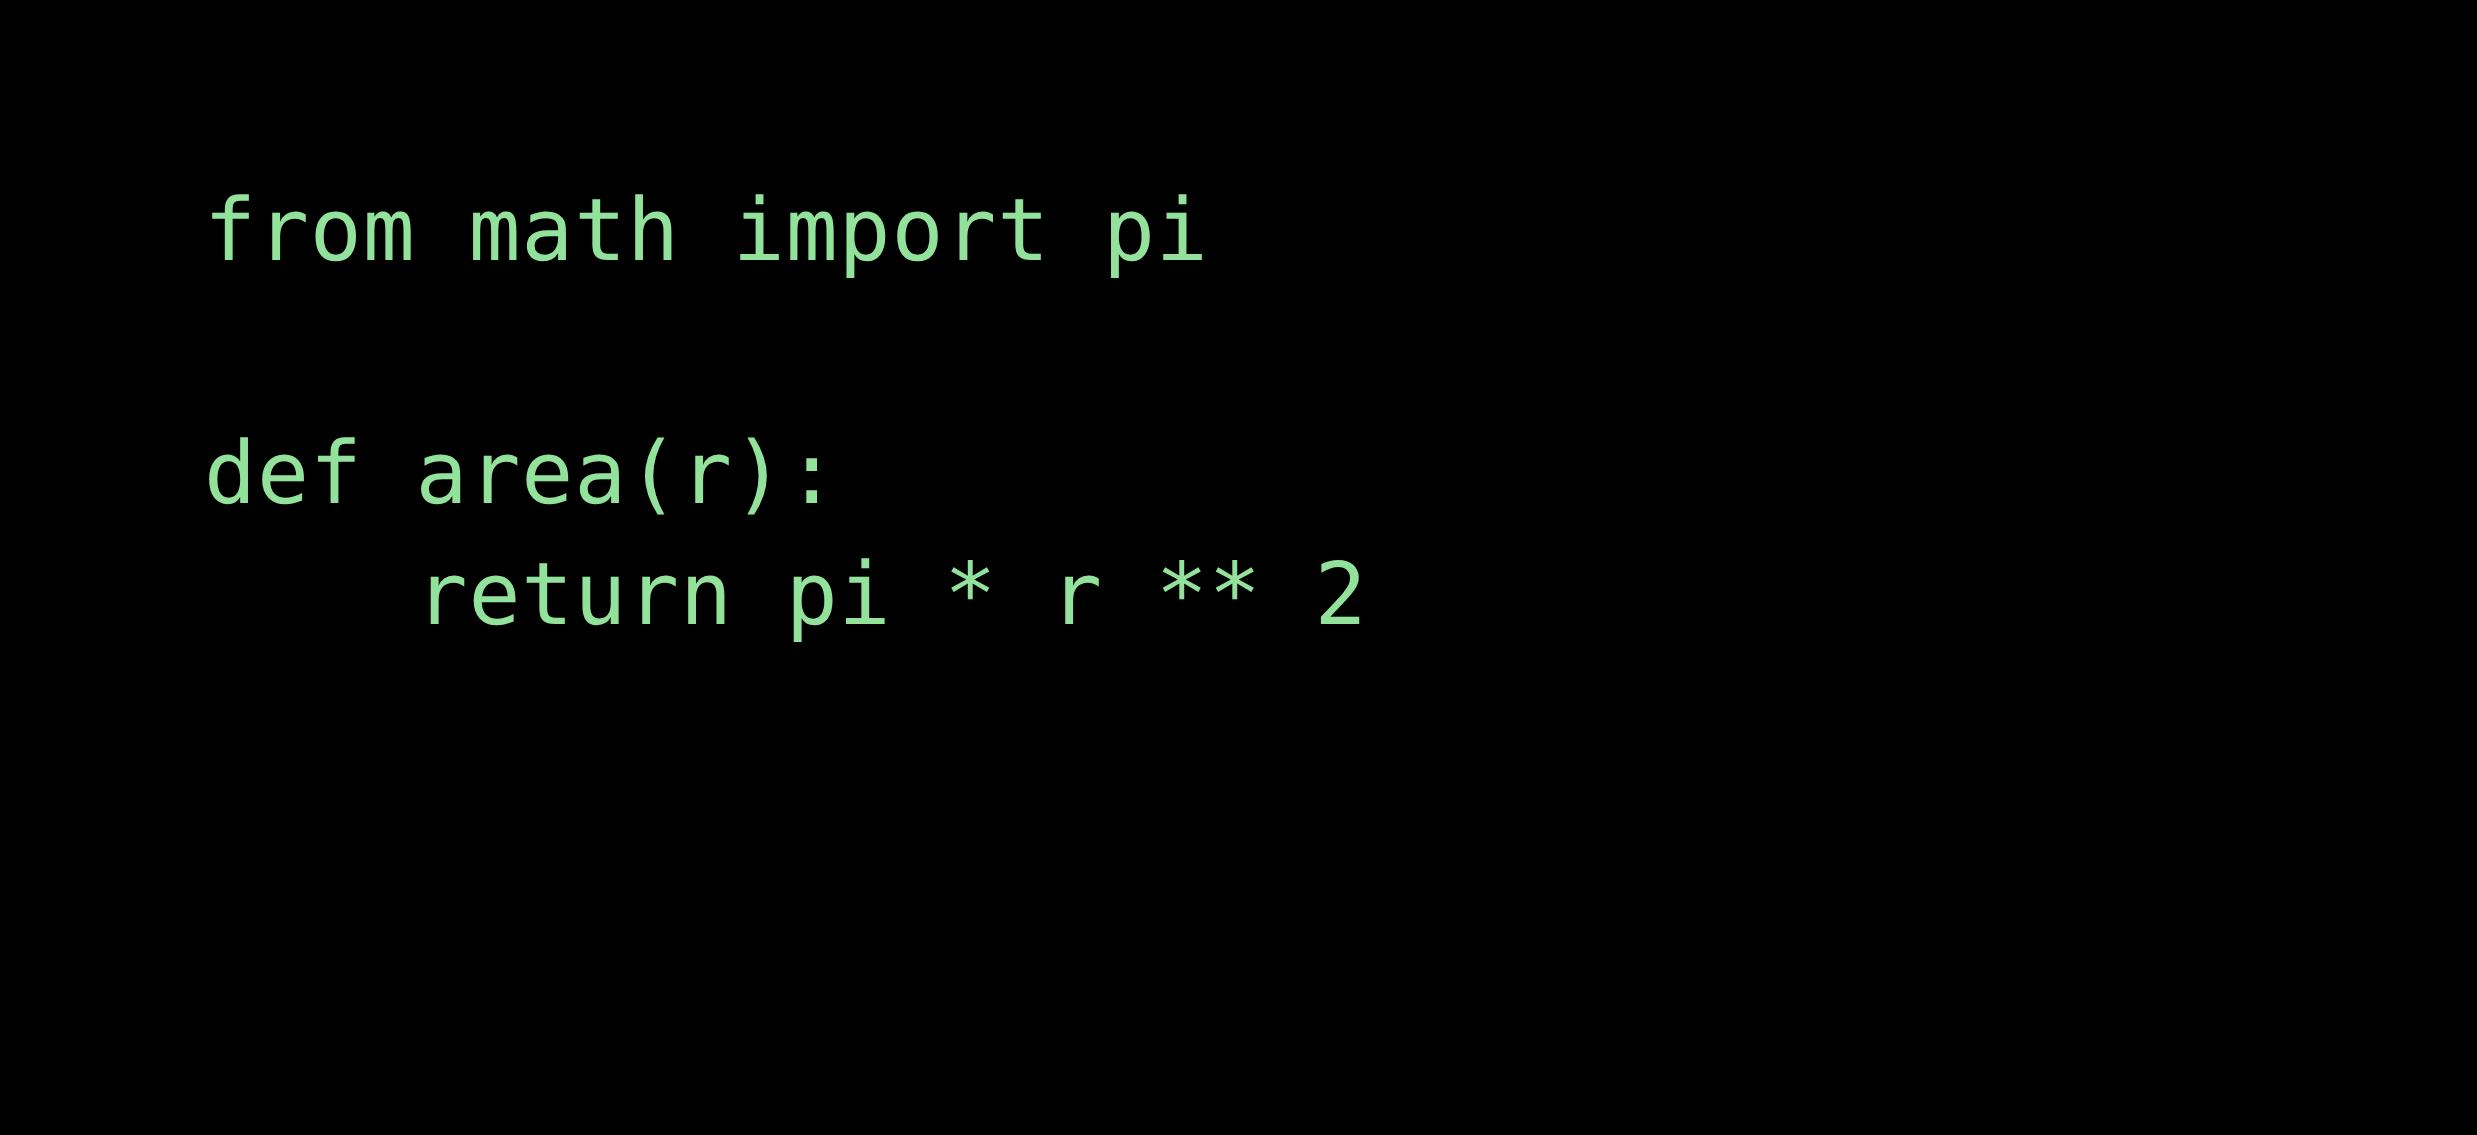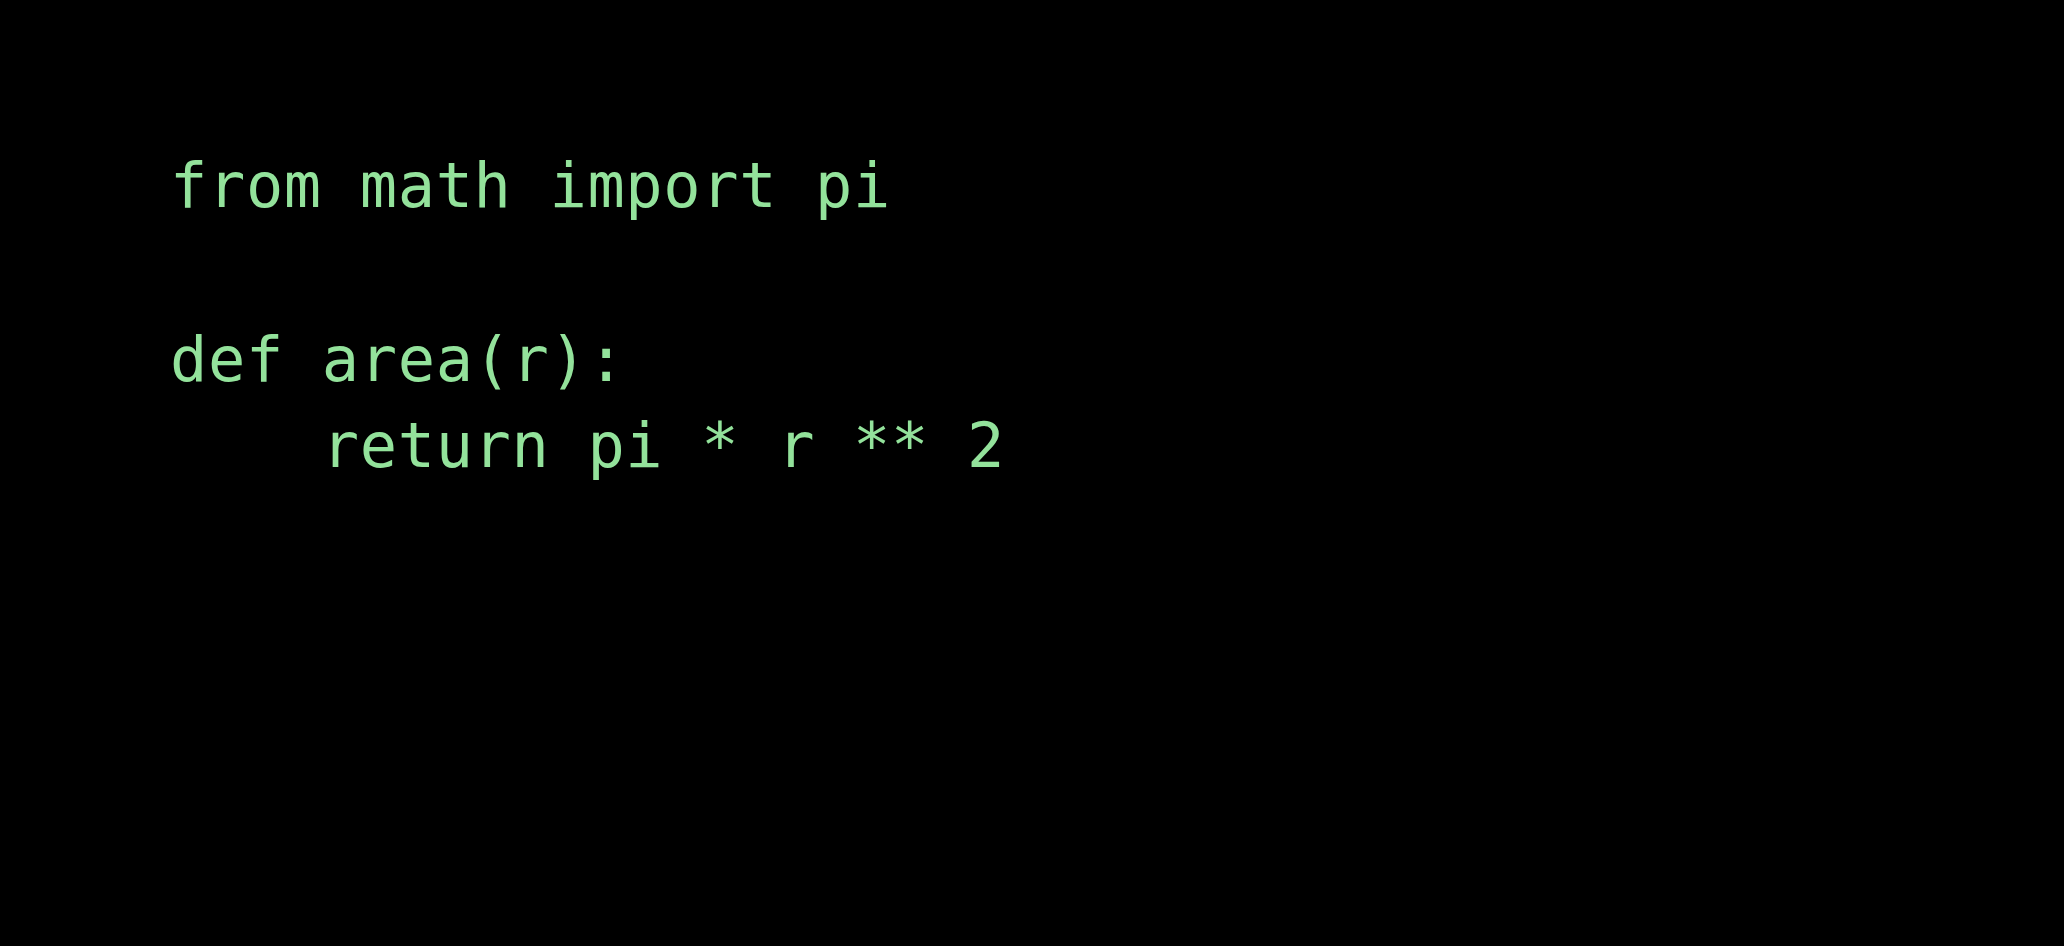--- a/index.html
+++ b/index.html
@@ -10,21 +10,21 @@
     background: #000000;
     overflow: hidden;
   }
   pre.code {
     margin: 0;
     padding: 0;
     position: absolute;
     left: 170px;
     top: 145px;
     font-family: "SF Mono", "Menlo", "Consolas", "Liberation Mono", "Courier New", monospace;
-    font-size: 62px;
+    font-size: 72px;
     line-height: 1.32;
     color: #93e29b;
     white-space: pre;
     font-weight: 400;
     letter-spacing: 0.01em;
   }
 </style>
 </head>
 <body>
 

